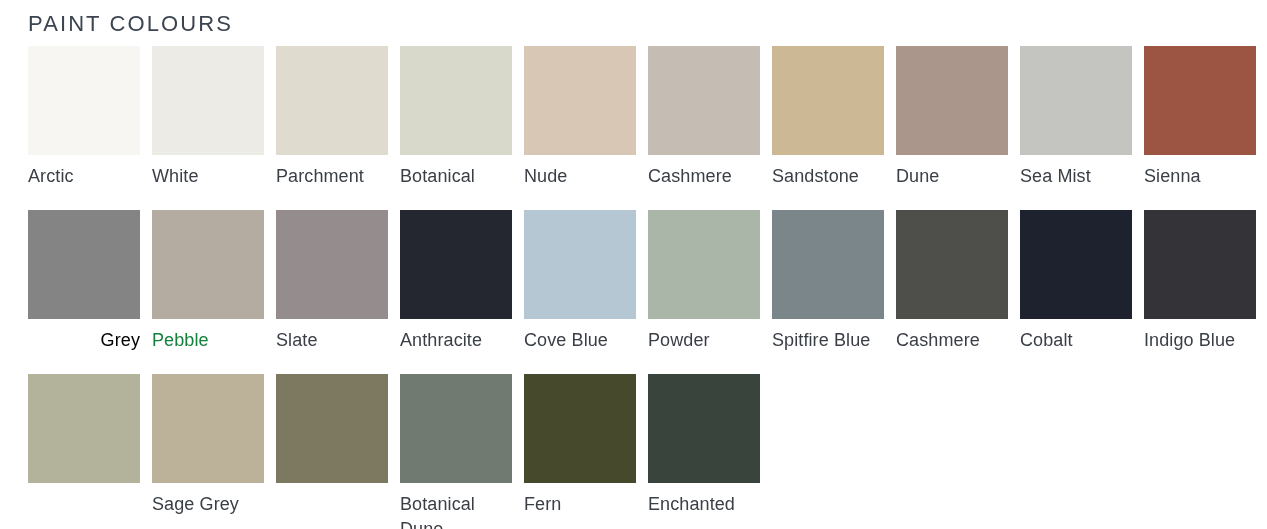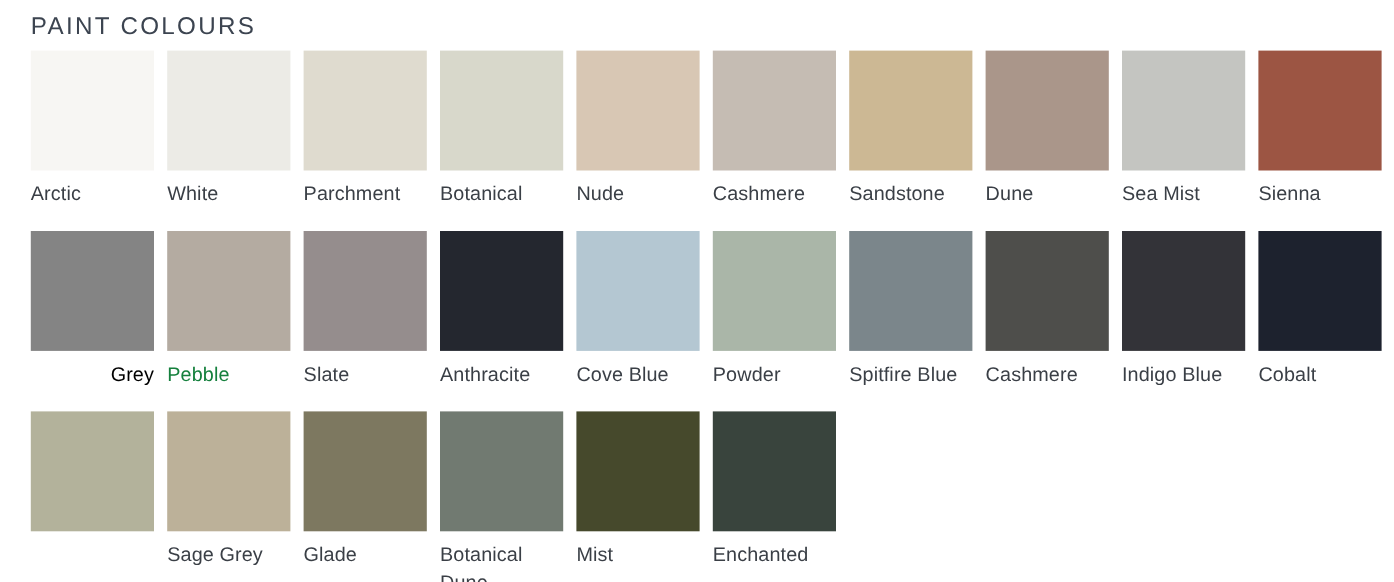--- a/index.html
+++ b/index.html
@@ -152,48 +152,47 @@
         </div>
         <div class="swatch-cell">
           <div class="swatch-chip" style="background-color: rgb(123, 134, 139);"></div>
           <div class="swatch-label" style="color: rgb(58, 63, 70);">Spitfire Blue</div>
         </div>
         <div class="swatch-cell">
           <div class="swatch-chip" style="background-color: rgb(78, 78, 75);"></div>
           <div class="swatch-label" style="color: rgb(58, 63, 70);">Cashmere</div>
         </div>
         <div class="swatch-cell">
+          <div class="swatch-chip" style="background-color: rgb(29, 34, 46);"></div>
+          <div class="swatch-label" style="color: rgb(58, 63, 70);">Cobalt</div>
+        </div>
+        <div class="swatch-cell">
           <div class="swatch-chip" style="background-color: rgb(51, 51, 56);"></div>
           <div class="swatch-label" style="color: rgb(58, 63, 70);">Indigo Blue</div>
-        </div>
-        <div class="swatch-cell">
-          <div class="swatch-chip" style="background-color: rgb(29, 34, 46);"></div>
-          <div class="swatch-label" style="color: rgb(58, 63, 70);">Cobalt</div>
         </div>
       </div>
     <div class="row-spacer"></div>
     <div class="swatch-row">
         <div class="swatch-cell">
           <div class="swatch-chip" style="background-color: rgb(179, 178, 155);"></div>
         </div>
         <div class="swatch-cell">
           <div class="swatch-chip" style="background-color: rgb(188, 177, 153);"></div>
           <div class="swatch-label" style="color: rgb(58, 63, 70);">Sage Grey</div>
         </div>
         <div class="swatch-cell">
           <div class="swatch-chip" style="background-color: rgb(125, 120, 96);"></div>
-          <div class="swatch-label" style="color: rgb(58, 63, 70);">Glade</div>
         </div>
         <div class="swatch-cell">
           <div class="swatch-chip" style="background-color: rgb(113, 122, 113);"></div>
           <div class="swatch-label" style="color: rgb(58, 63, 70);">Botanical Dune</div>
         </div>
         <div class="swatch-cell">
           <div class="swatch-chip" style="background-color: rgb(70, 73, 44);"></div>
-          <div class="swatch-label" style="color: rgb(58, 63, 70);">Mist</div>
+          <div class="swatch-label" style="color: rgb(58, 63, 70);">Fern</div>
         </div>
         <div class="swatch-cell">
           <div class="swatch-chip" style="background-color: rgb(57, 68, 61);"></div>
           <div class="swatch-label" style="color: rgb(58, 63, 70);">Enchanted</div>
         </div>
       </div>
   </div>
 
 </div>
 

